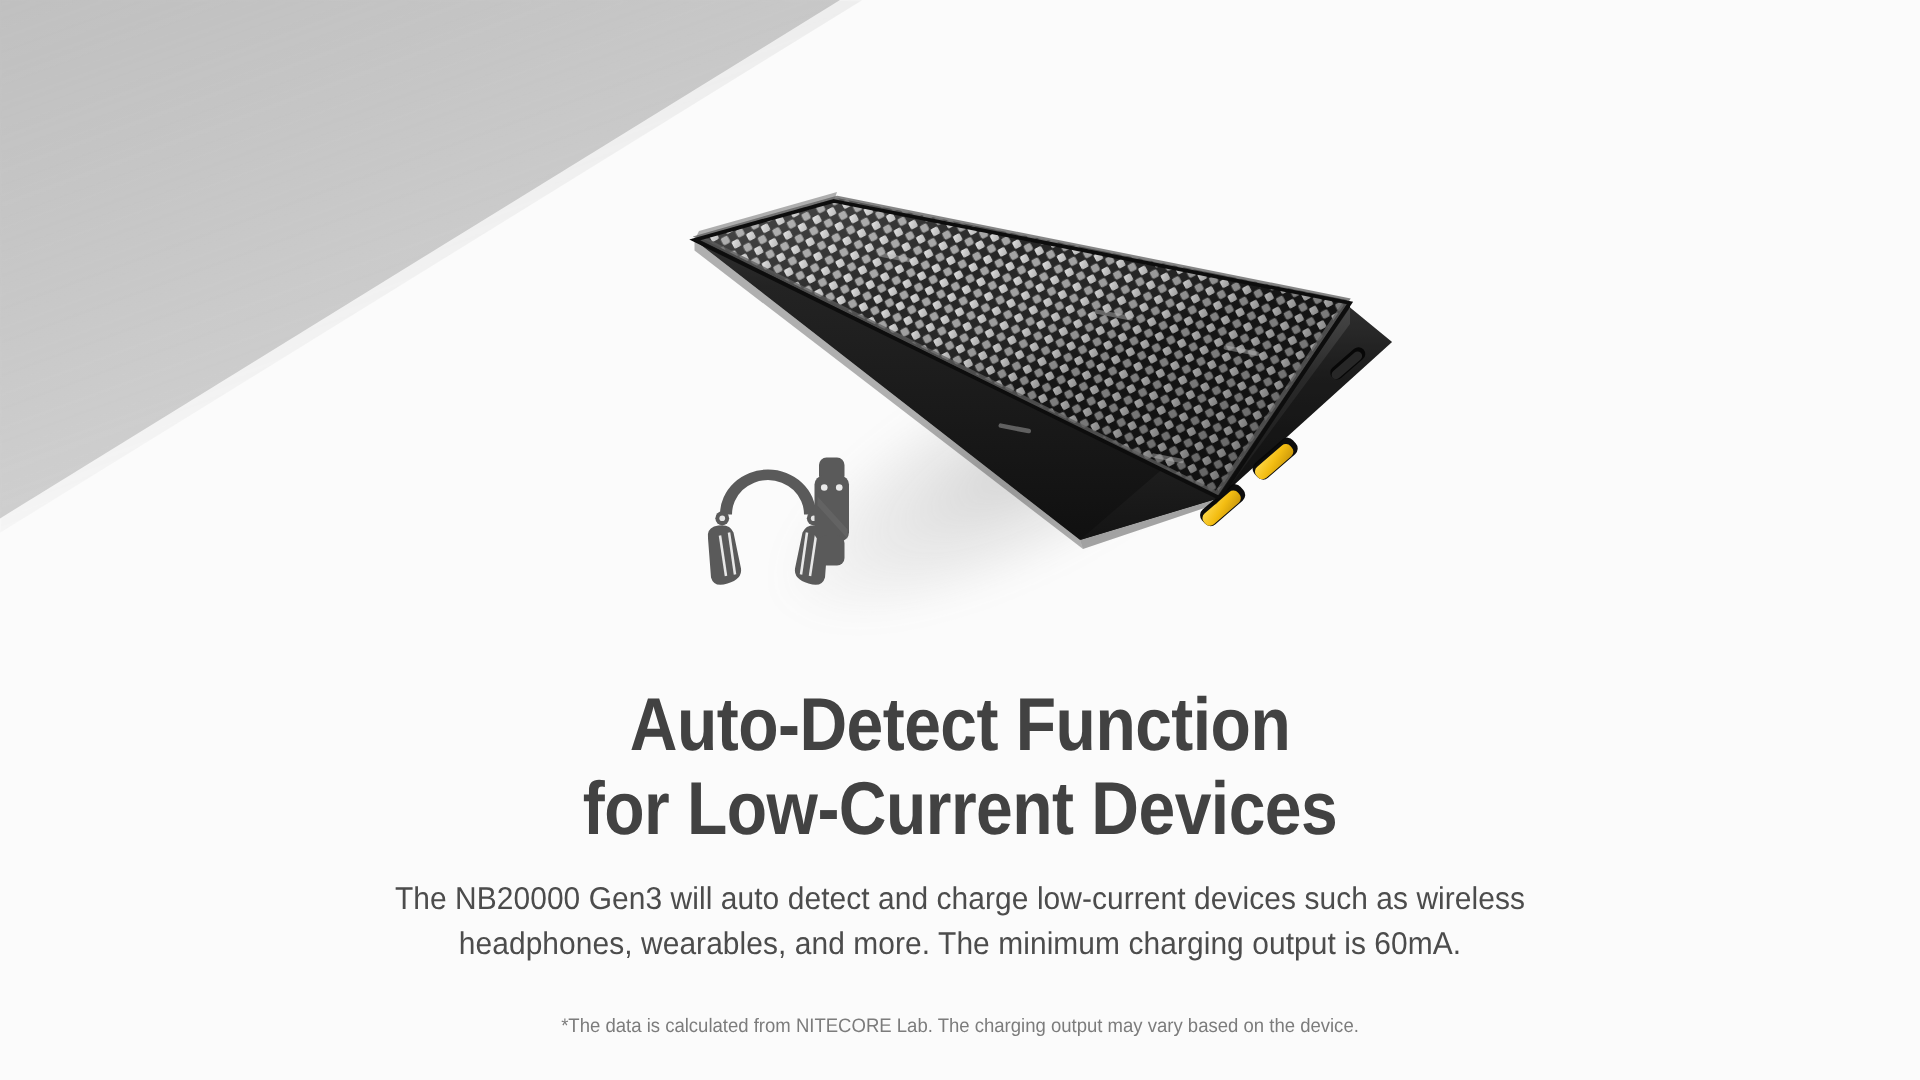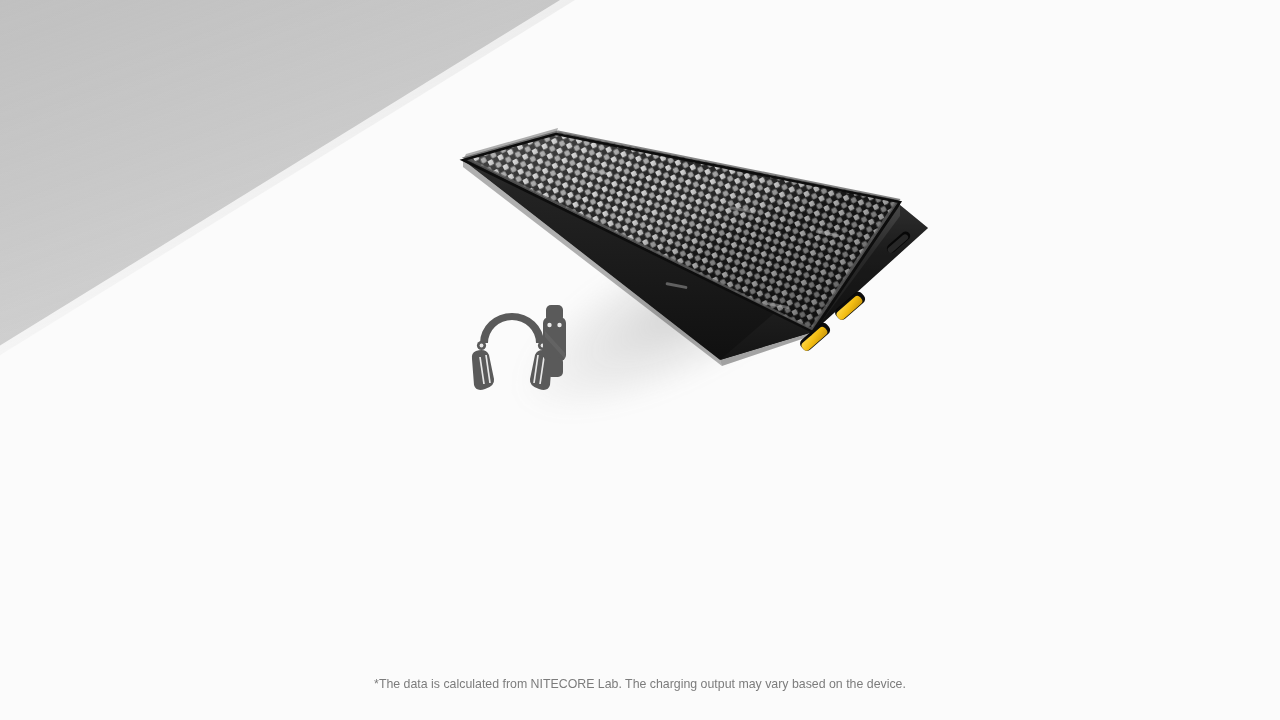--- a/index.html
+++ b/index.html
@@ -262,16 +262,23 @@
         <rect x="116" y="2" width="17" height="17" rx="5"></rect>
         <rect x="113" y="14" width="23" height="44" rx="6"></rect>
         <rect x="116" y="54" width="17" height="20" rx="5"></rect>
         <circle cx="119.5" cy="22" r="2.2" fill="#eaeaea"></circle>
         <circle cx="129.5" cy="22" r="2.2" fill="#eaeaea"></circle>
         <path d="M115,28 l20,22 v6 l-20,-22 Z" fill="#6c6c6c" opacity=".55"></path>
       </g>
     </svg>
   </div>
 
+  <div class="copy">
+    <h1 class="headline">
+      <span>Auto-Detect Function</span><br>
+      <span>for Low-Current Devices</span>
+    </h1>
+    <p class="subcopy">The NB20000 Gen3 will auto detect and charge low-current devices such as wireless headphones, wearables, and more. The minimum charging output is 60mA.</p>
+  </div>
 
   <div class="footnote">*The data is calculated from NITECORE Lab. The charging output may vary based on the device.</div>
 
 </div>
 
 </body></html>

